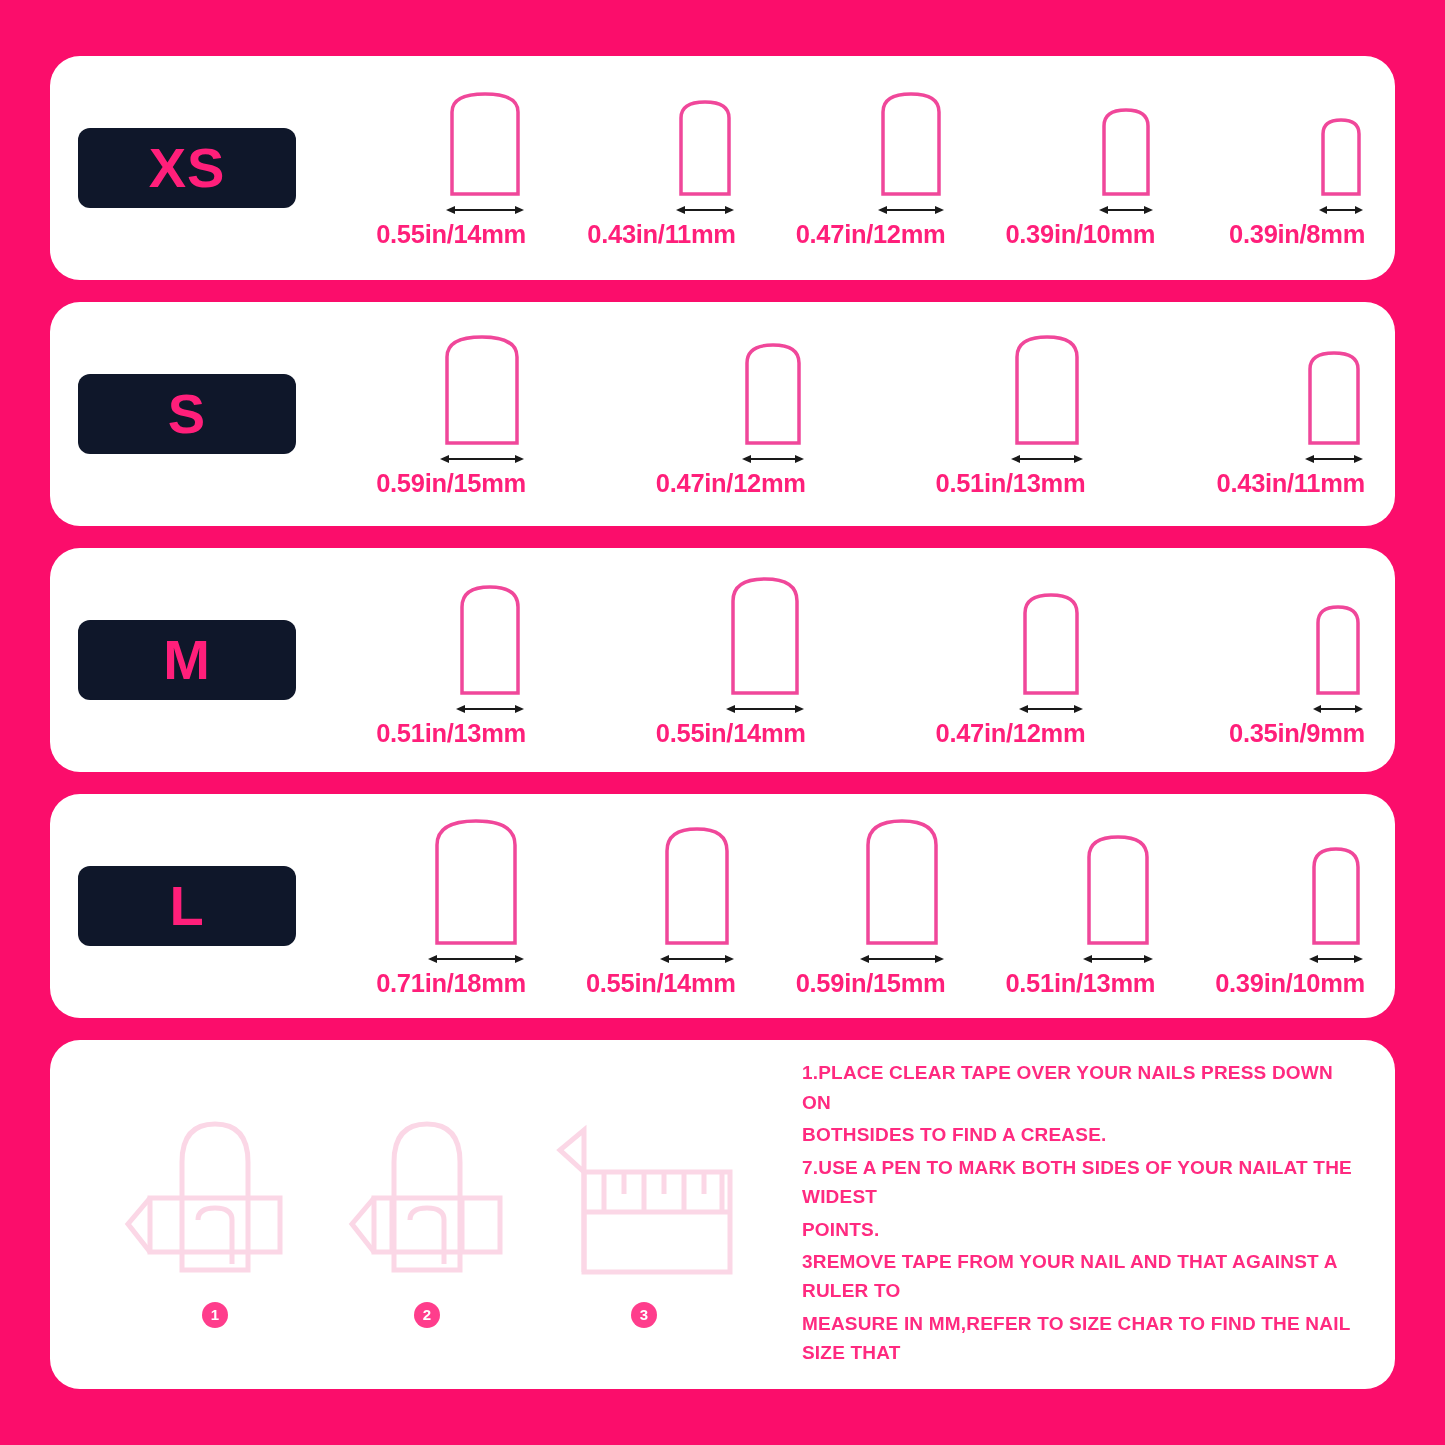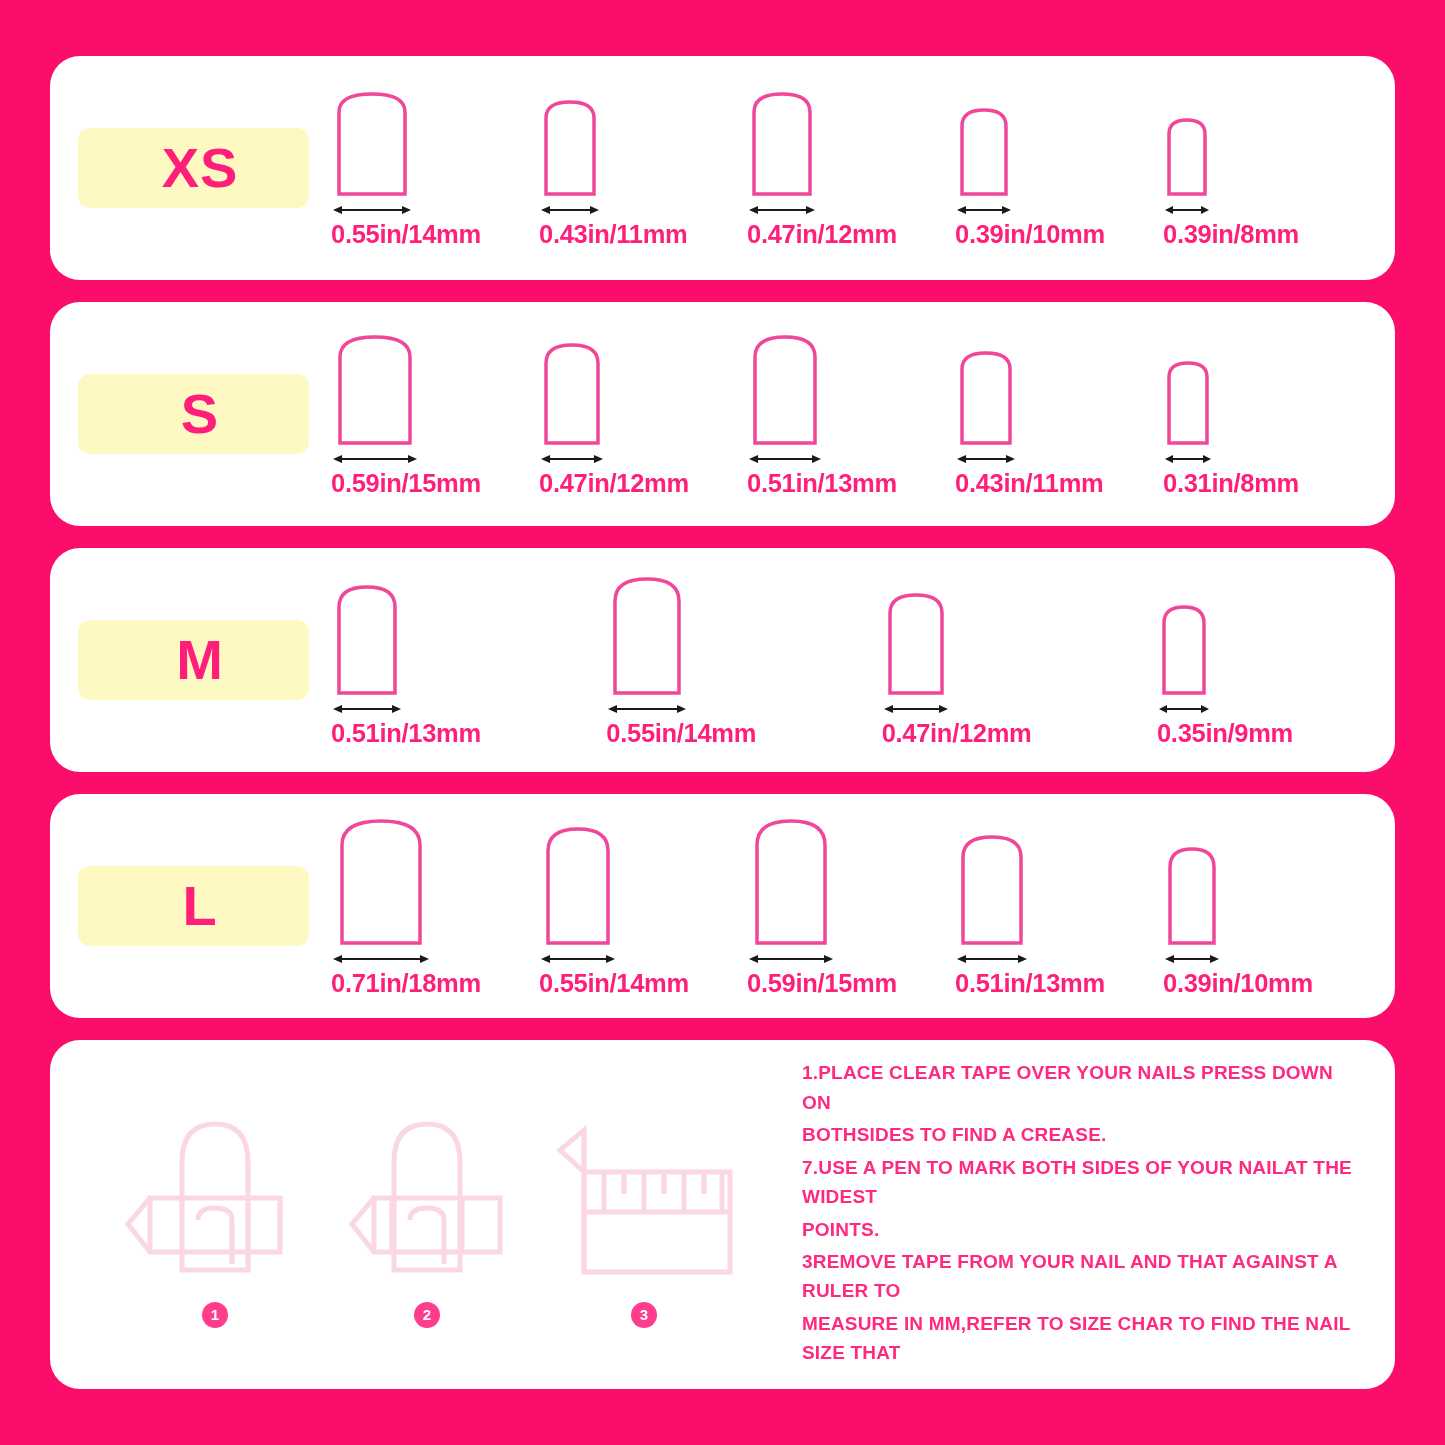--- a/index.html
+++ b/index.html
@@ -32,48 +32,47 @@
     height: 224px;
     display: flex;
     align-items: center;
     padding: 0 26px 0 26px;
     box-sizing: border-box;
     position: relative;
   }
   .size-badge {
     width: 218px;
     height: 80px;
-    background: #fef9c3;
+    background: #0f172a;
     border-radius: 12px;
     display: flex;
     align-items: center;
     justify-content: center;
     flex: none;
     margin-left: 2px;
-    padding-left: 13px;
   }
   .size-badge span {
     color: #ff1f7a;
     font-size: 56px;
     font-weight: bold;
     letter-spacing: 1px;
     line-height: 1;
   }
   .nails {
     display: flex;
     flex: 1;
     align-items: flex-end;
     justify-content: space-between;
     padding-left: 22px;
     padding-right: 4px;
   }
   .nail-cell {
     display: flex;
     flex-direction: column;
-    align-items: flex-start;
+    align-items: flex-end;
     width: 208px;
   }
   .nail-shape {
     position: relative;
     display: block;
   }
   .nail-shape svg { display: block; }
   .arrow-row {
     margin-top: 2px;
     height: 16px;
@@ -281,35 +280,20 @@
             </svg>
         </div>
         <div class="arrow-row">
           <svg width="62" height="14" viewBox="0 0 62 14">
               <line x1="8" y1="7" x2="54" y2="7" stroke="#1a1a1a" stroke-width="2"></line>
               <polygon points="2,7 11,3 11,11" fill="#1a1a1a"></polygon>
               <polygon points="60,7 51,3 51,11" fill="#1a1a1a"></polygon>
             </svg>
         </div>
         <div class="meas">0.43in/11mm</div>
-      </div>
-      <div class="nail-cell">
-        <div class="nail-shape">
-          <svg width="50" height="92" viewBox="0 0 50 92">
-              <path d="M6 20 Q6 6 25 6 Q44 6 44 20 L44 86 L6 86 Z" fill="none" stroke="#f0479a" stroke-width="3.5"></path>
-            </svg>
-        </div>
-        <div class="arrow-row">
-          <svg width="50" height="14" viewBox="0 0 50 14">
-              <line x1="7" y1="7" x2="43" y2="7" stroke="#1a1a1a" stroke-width="2"></line>
-              <polygon points="2,7 10,3 10,11" fill="#1a1a1a"></polygon>
-              <polygon points="48,7 40,3 40,11" fill="#1a1a1a"></polygon>
-            </svg>
-        </div>
-        <div class="meas">0.31in/8mm</div>
       </div>
     </div>
   </div>
 
   <div class="size-card">
     <div class="size-badge">
       <span>M</span>
     </div>
     <div class="nails">
       <div class="nail-cell">

